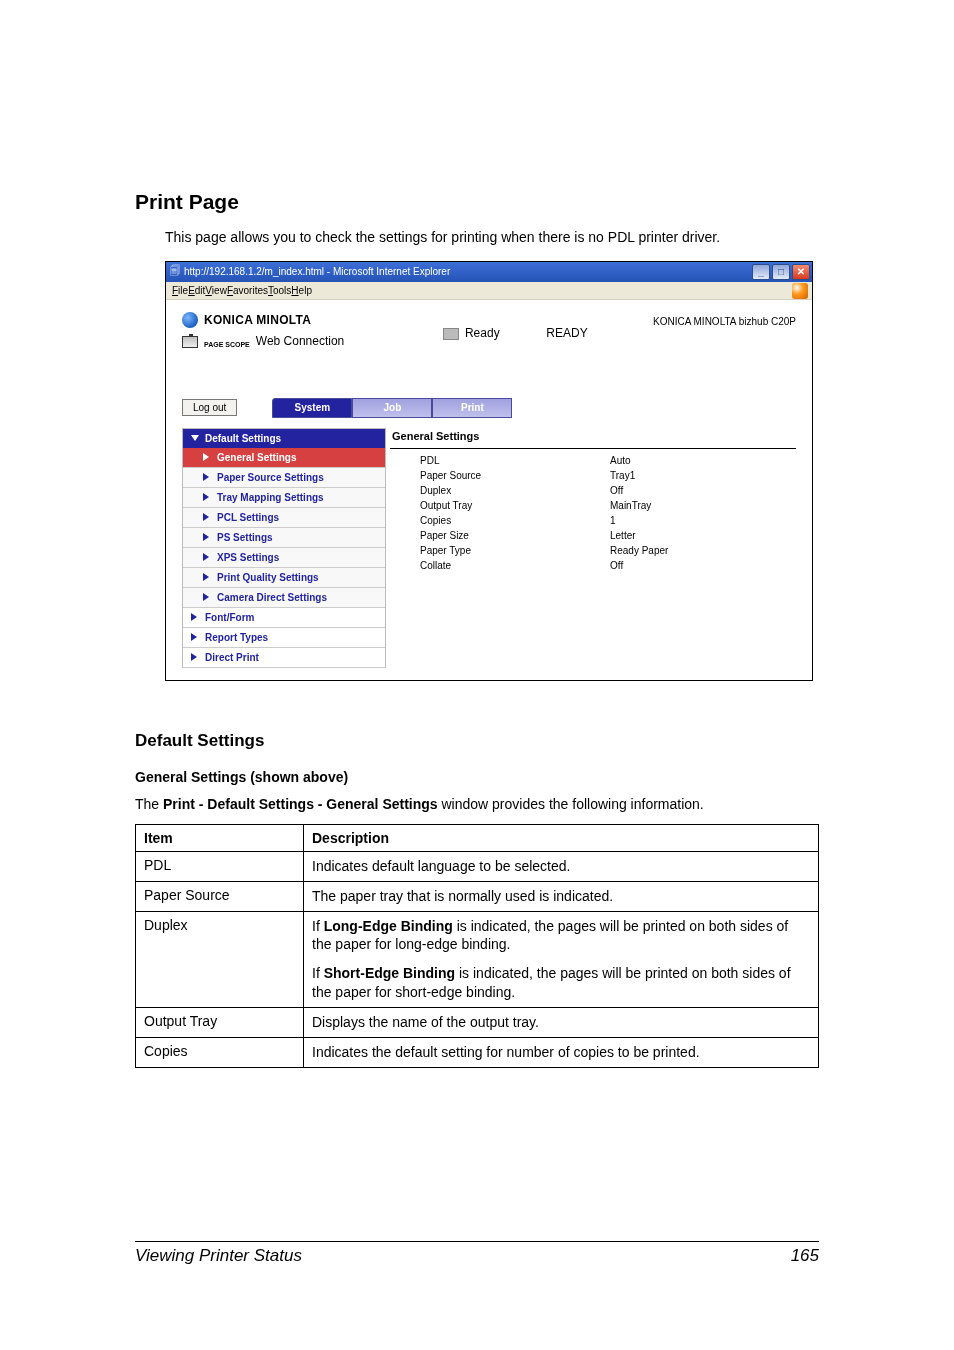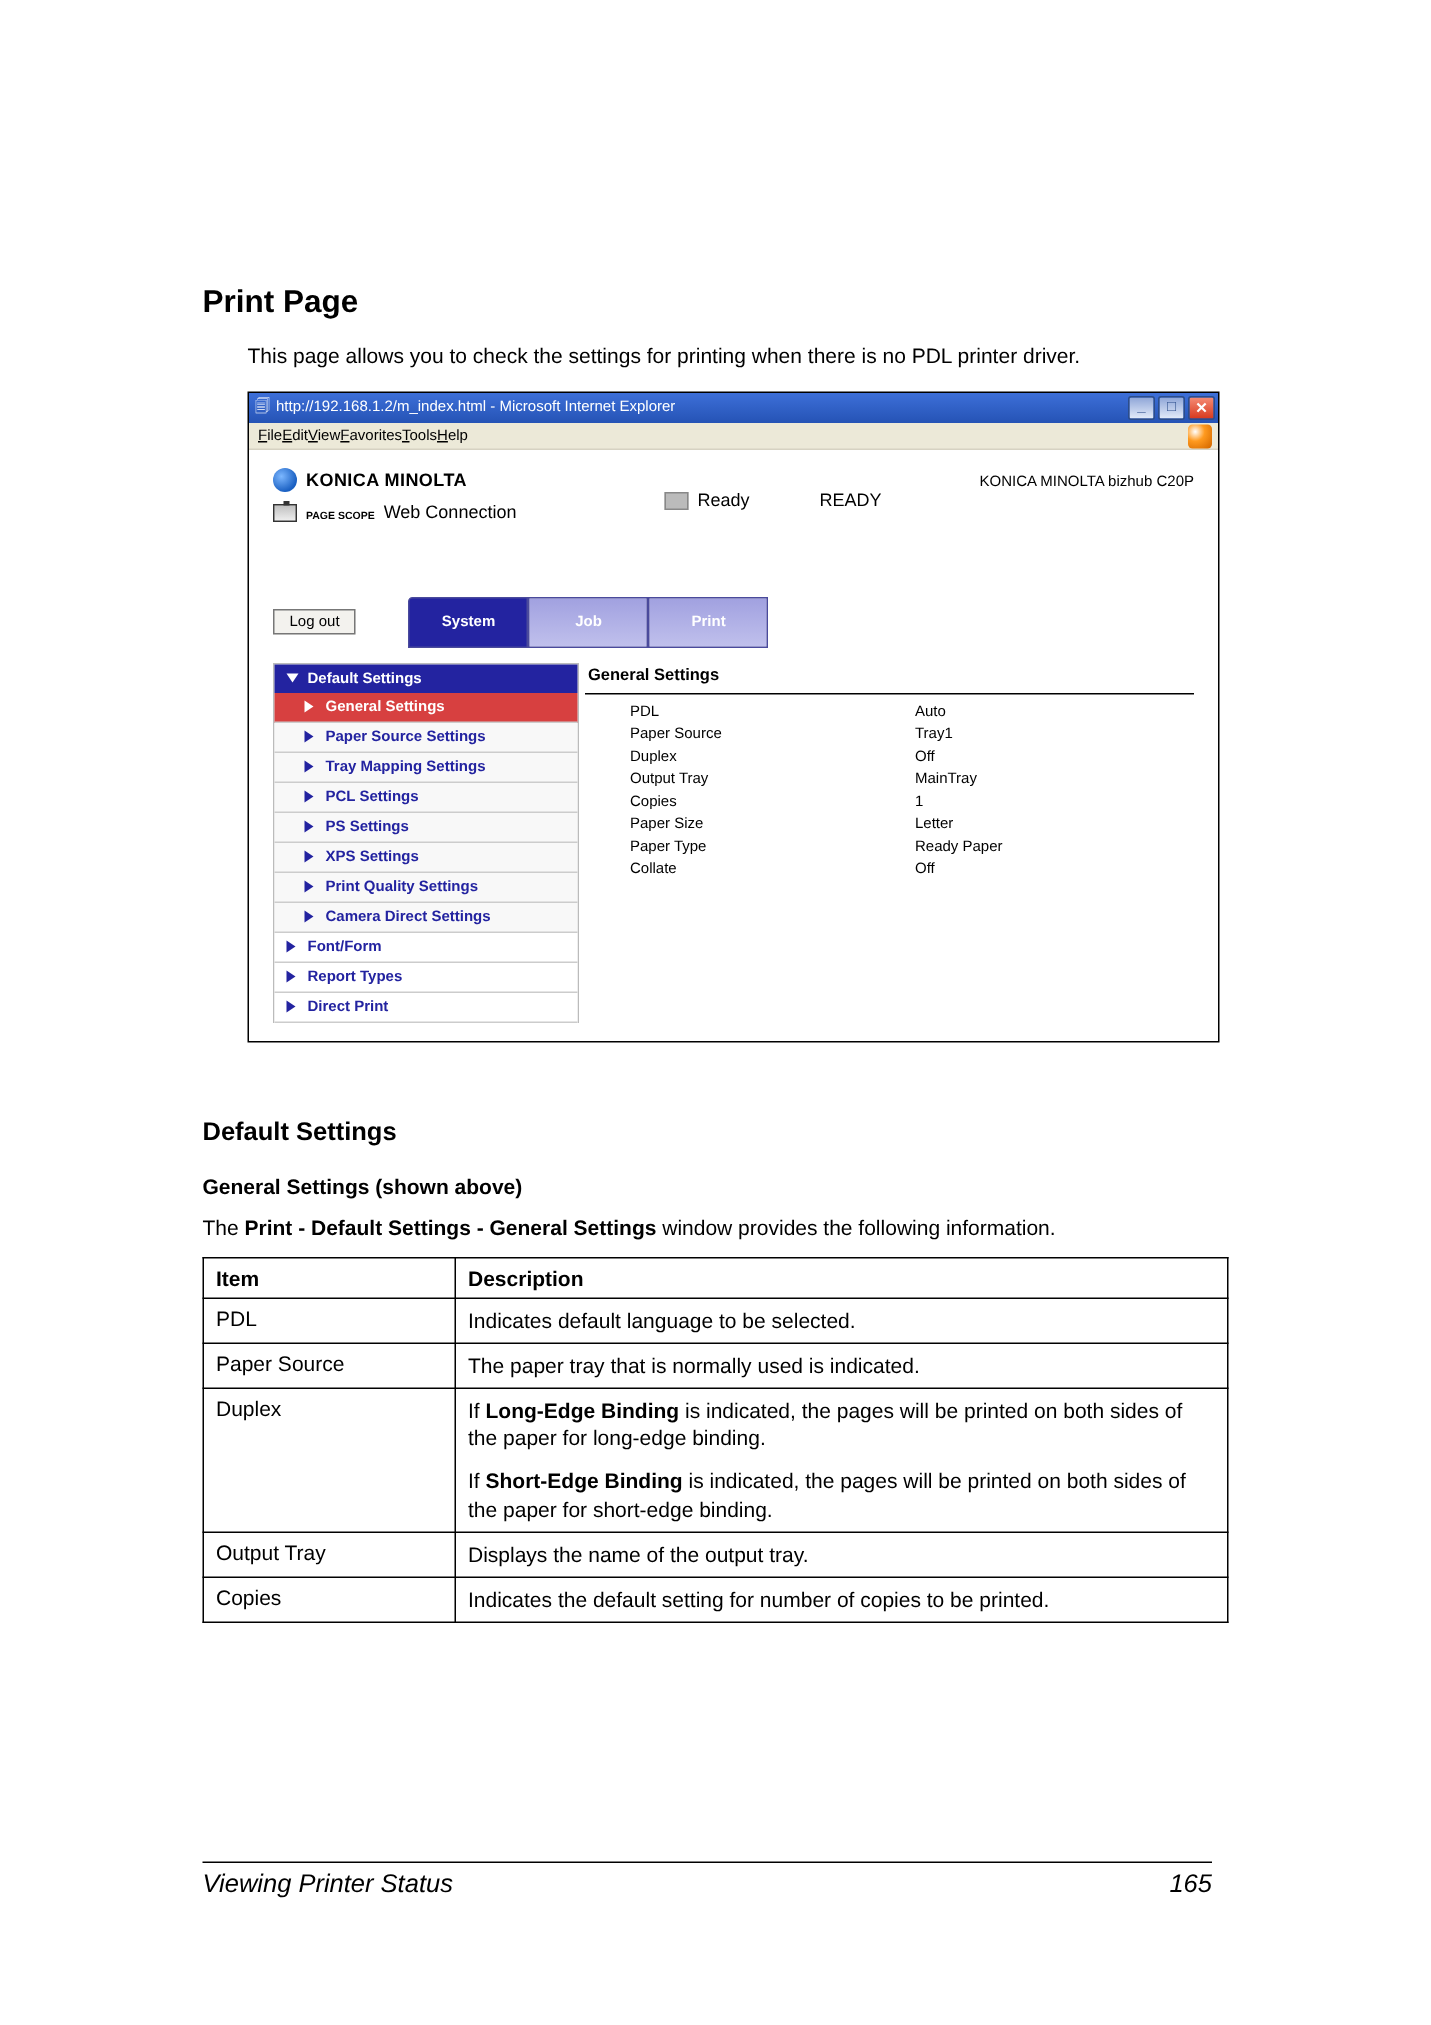--- a/index.html
+++ b/index.html
@@ -91,21 +91,21 @@
       gap: 35px;
     }
     .logout {
       font-size: 10px;
       border: 1px solid #777;
       background: #f3f2ee;
       padding: 2px 10px;
     }
     .tabs { display: flex; }
     .tab {
-      width: 80px; height: 34px;
+      width: 80px; height: 20px;
       font-size: 10px; font-weight: bold; color: #fff;
       border: 1px solid #4a4a9c;
       display: flex; align-items: center; justify-content: center;
     }
     .tab-active { background: #2323a0; border-top-left-radius: 3px; }
     .tab-mid { background: linear-gradient(#a1a1e0, #c0c0ec); }
     
     .cols { display: flex; padding: 0 10px; gap: 4px; }
     .navcol { width: 204px; }
     .contentcol { flex: 1; }
@@ -143,21 +143,21 @@
     table.doc { border-collapse: collapse; width: 100%; font-size: 14px; }
     table.doc th, table.doc td { border: 1px solid #000; padding: 5px 8px; text-align: left; vertical-align: top; }
     table.doc th { font-weight: bold; }
     .col-item { width: 168px; }
     .desc-block { margin-bottom: 10px; line-height:1.35;}
     .desc-block:last-child{ margin-bottom:0;}
     .footer {
       position: absolute;
       bottom: 84px;
       left: 135px;
-      right: 146px;
+      right: 135px;
       border-top: 1px solid #000;
       padding-top: 4px;
       display: flex;
       justify-content: space-between;
       font-size: 17px;
       font-style: italic;
     }
     .footer .pgno{ }
   </style>
 </head>

